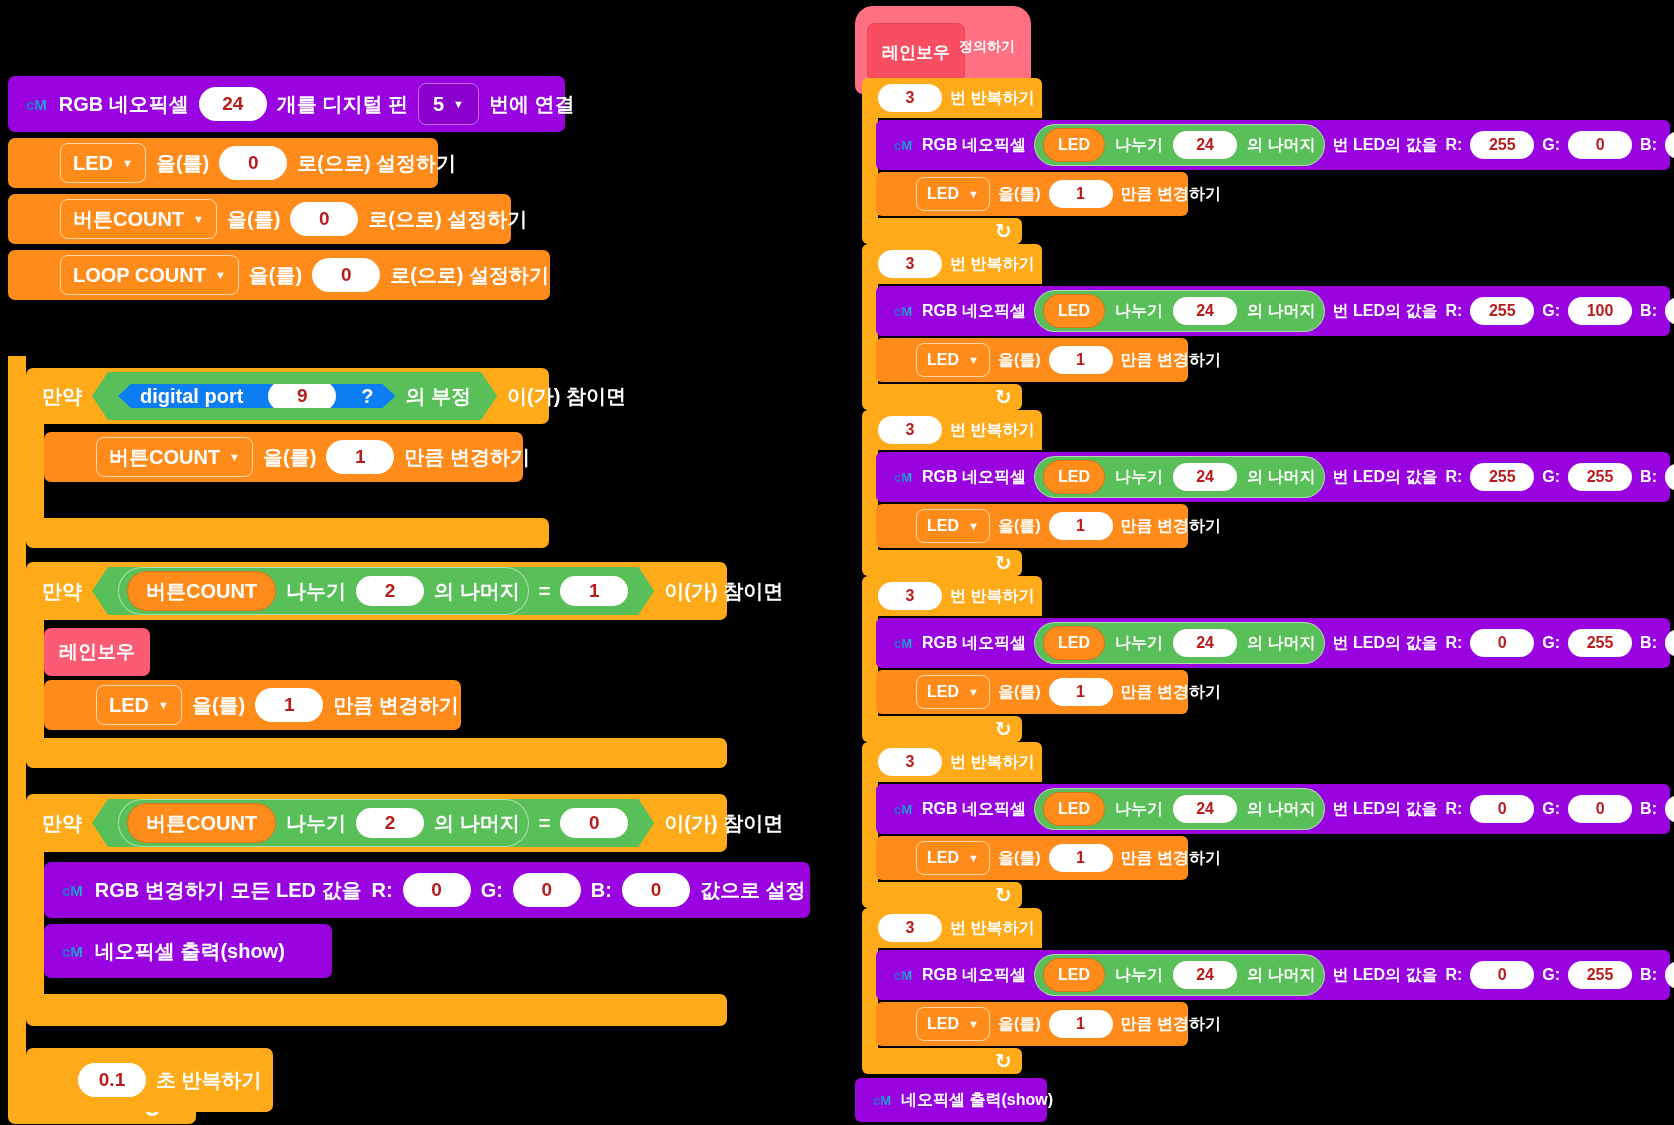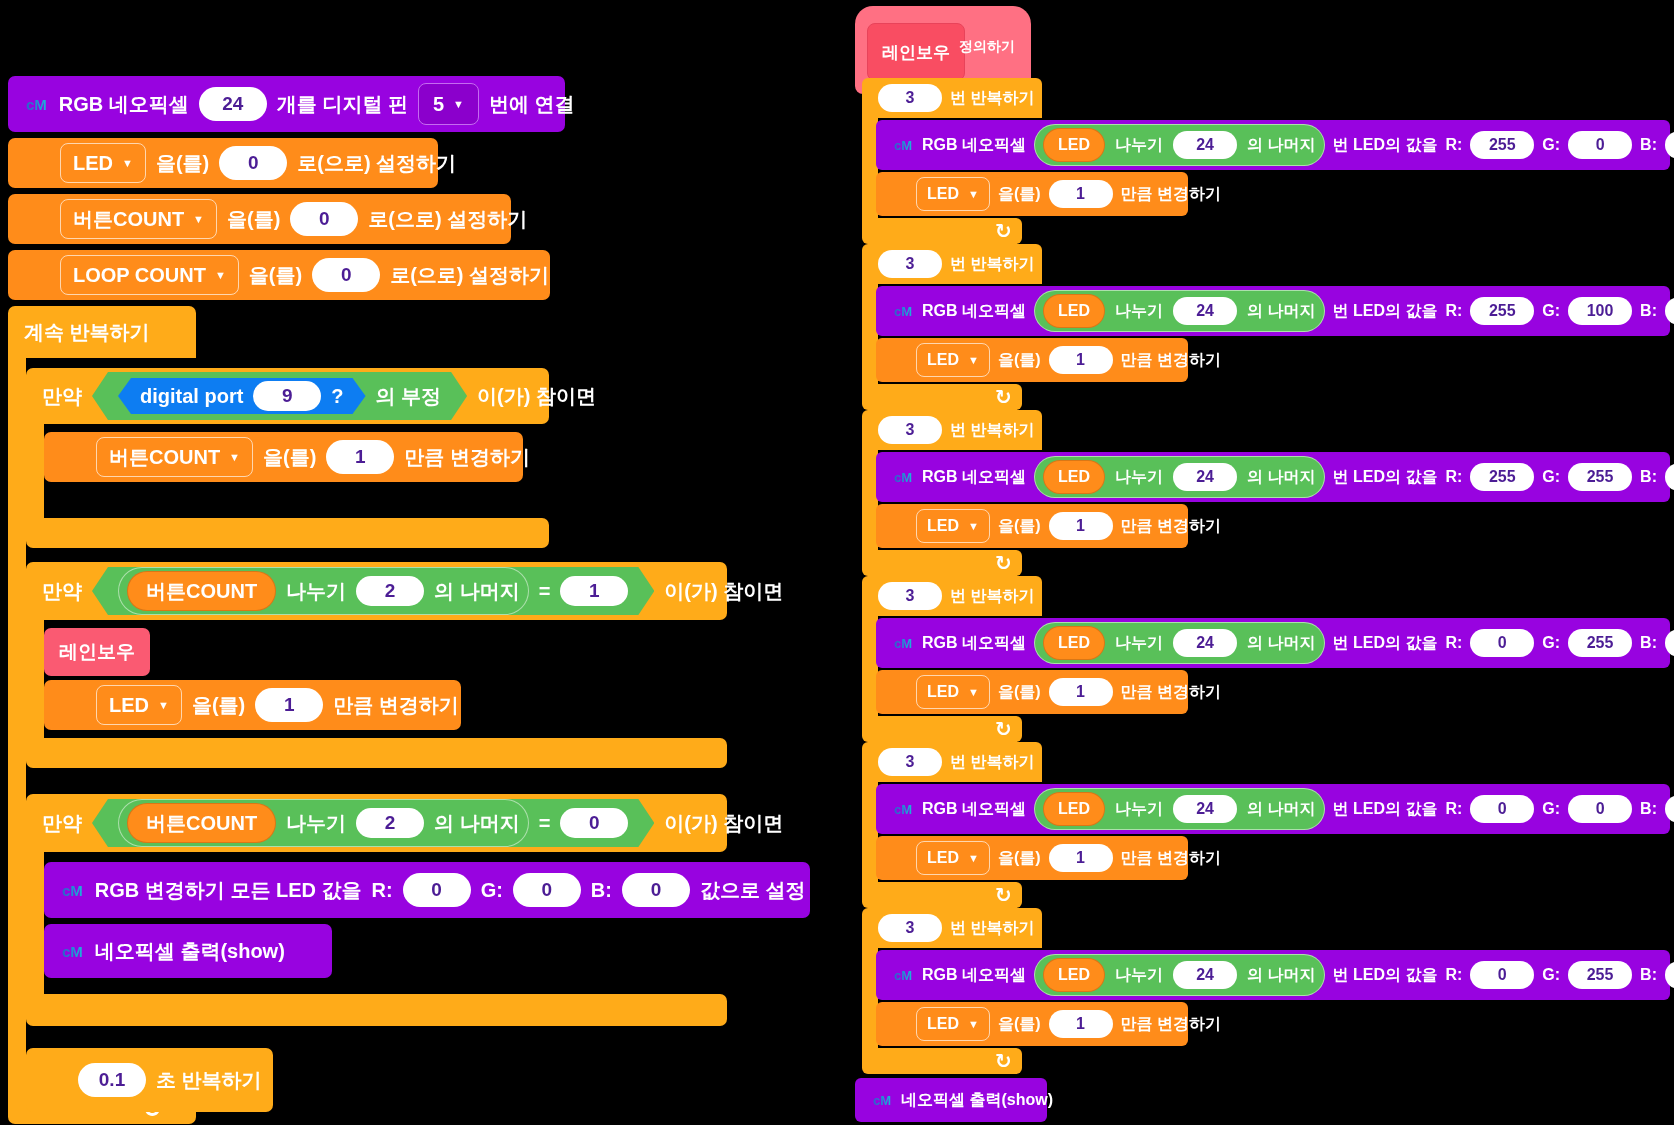--- a/index.html
+++ b/index.html
@@ -10,24 +10,24 @@
   .arm{position:absolute;box-sizing:border-box;}
   
   .hat-y{background:#FFC01A;}
   .ctl{background:#FFAB19;}
   .var{background:#FF8C1A;}
   .ext{background:#9803E0;}
   .pink{background:#FA5A72;}
   .op-hex{background:#59C059;clip-path:polygon(16px 0,calc(100% - 16px) 0,100% 50%,calc(100% - 16px) 100%,16px 100%,0 50%);
           display:flex;align-items:center;gap:10px;padding:0 26px;height:48px;}
   .blue-hex{background:#0D7DF2;clip-path:polygon(13px 0,calc(100% - 13px) 0,100% 50%,calc(100% - 13px) 100%,13px 100%,0 50%);
-          display:flex;align-items:center;gap:10px;padding:0 22px;height:36px;}
+          display:flex;align-items:center;gap:25px;padding:0 22px;height:24px;}
   .stadium{background:#59C059;border:1px solid rgba(255,255,255,.5);border-radius:999px;
           display:flex;align-items:center;gap:10px;padding:3px 8px;}
-  .oval{background:#fff;color:#4c1d95;border-radius:999px;min-width:48px;height:34px;
+  .oval{background:#fff;color:#b91c1c;border-radius:999px;min-width:48px;height:34px;
         display:flex;align-items:center;justify-content:center;padding:0 10px;font-size:19px;}
   .oval.sm{min-width:44px;height:28px;font-size:16px;}
   .varoval{background:#FF8C1A;border:1px solid rgba(0,0,0,.15);border-radius:999px;height:38px;
         display:flex;align-items:center;justify-content:center;padding:0 18px;}
   .varoval.sm{height:32px;padding:0 14px;font-size:16px;}
   .dd{border:1px solid rgba(255,255,255,.65);border-radius:8px;height:38px;
       display:flex;align-items:center;gap:9px;padding:0 12px;}
   .dd.sm{height:32px;font-size:16px;padding:0 10px;}
   .dd-purple{background:#8B00CC;border:1px solid #C56BF0;border-radius:8px;height:40px;
       display:flex;align-items:center;gap:9px;padding:0 14px;}
@@ -86,23 +86,20 @@
   <div class="blk var indent" style="left:8px;top:250px;width:542px;height:50px;">
     <span class="dd">
       <span>LOOP COUNT</span>
       <span class="caret">▼</span>
     </span>
     <span>을(를)</span>
     <span class="oval">0</span>
     <span>로(으로) 설정하기</span>
   </div>
 
-  <div class="blk ctl" style="left:8px;top:306px;width:188px;height:52px;border-radius:7px 7px 0 0;">
-    <span>계속 반복하기</span>
-  </div>
   <div class="arm ctl" style="left:8px;top:356px;width:18px;height:738px;"></div>
   <div class="blk ctl" style="left:8px;top:1094px;width:188px;height:30px;border-radius:0 7px 7px 7px;justify-content:flex-end;padding-right:34px;">
     <span class="loop-arrow">↺</span>
   </div>
 
   <div class="blk ctl" style="left:26px;top:368px;width:523px;height:56px;border-radius:7px 7px 7px 0;">
     <span>만약</span>
     <span class="op-hex">
       <span class="blue-hex">
         <span>digital port</span>

